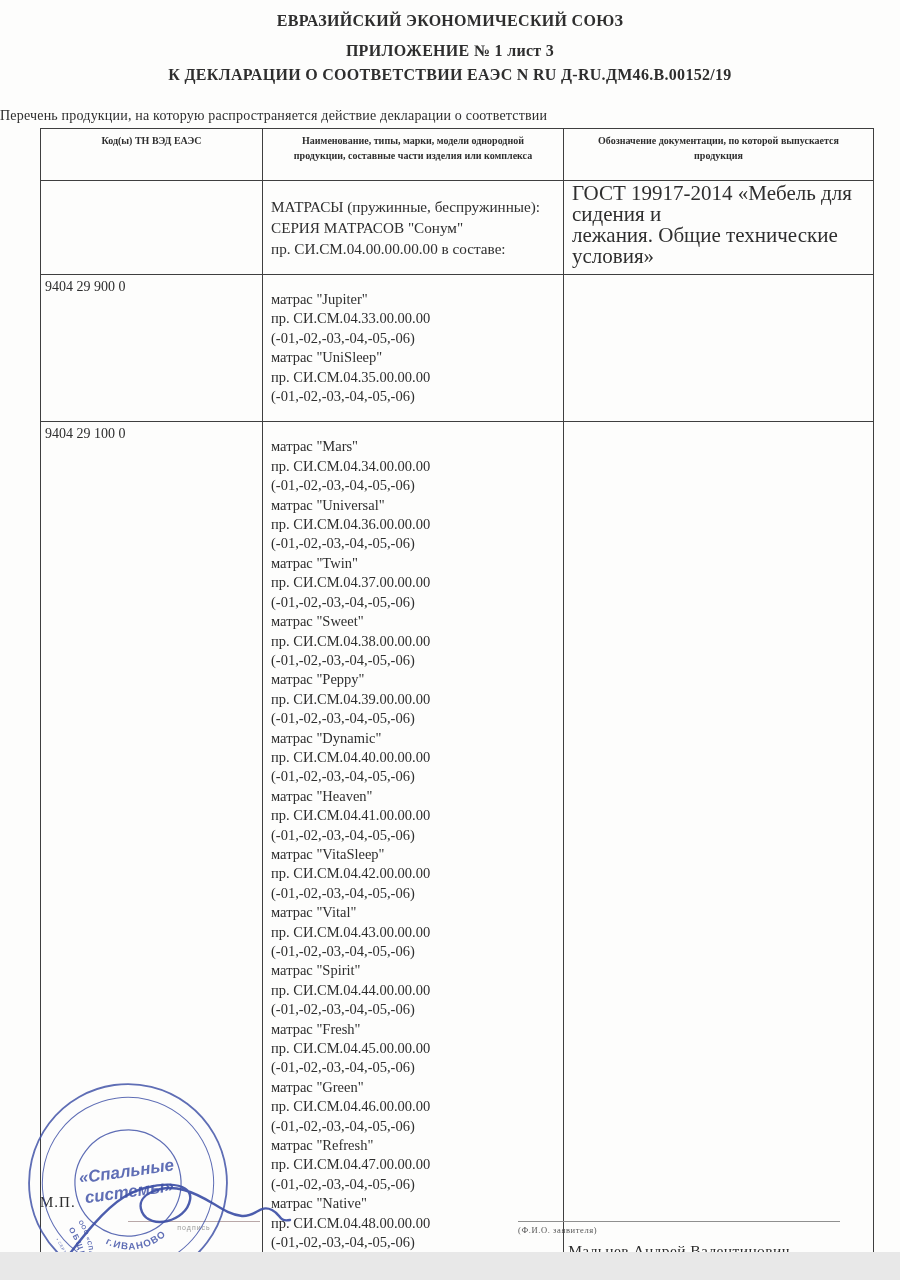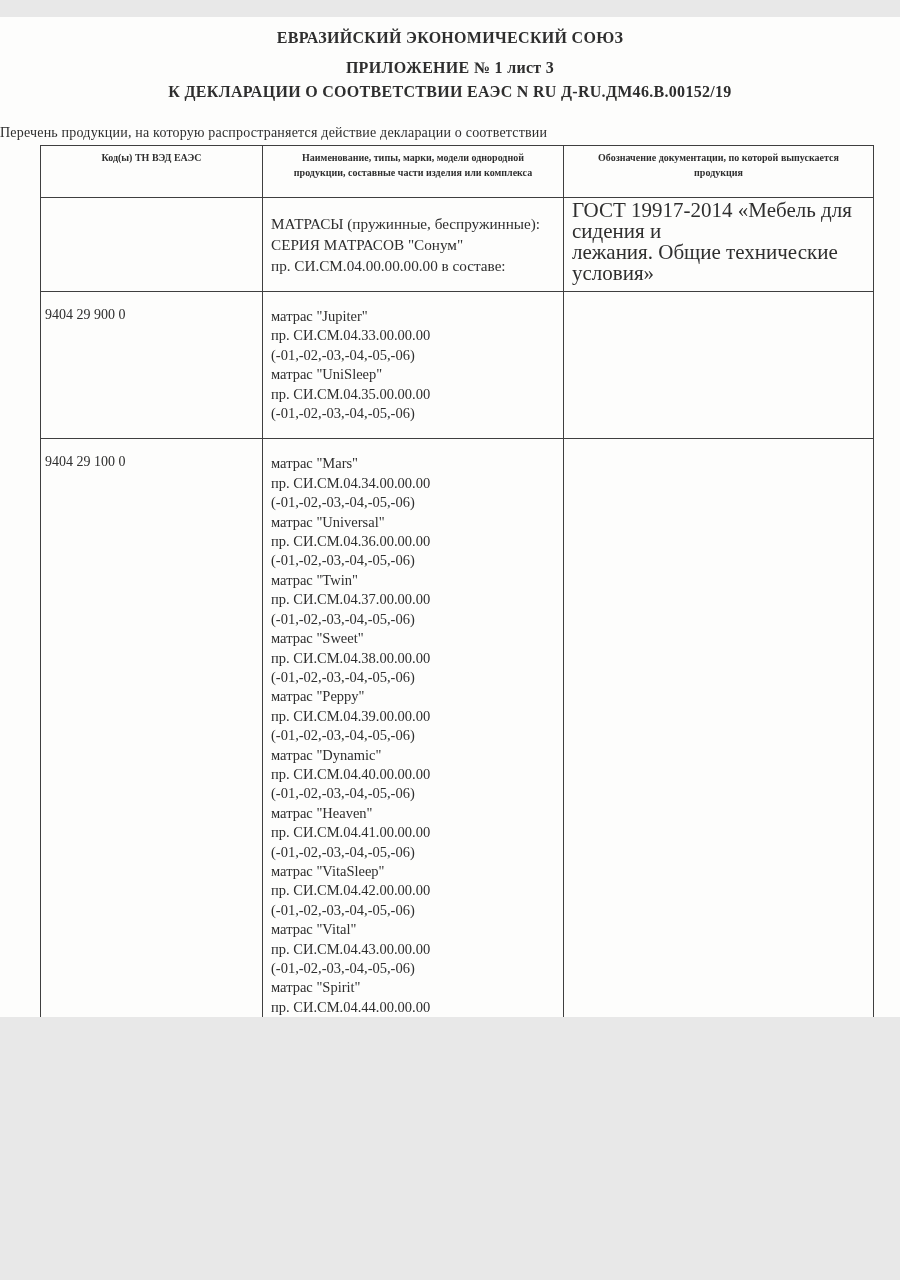--- a/index.html
+++ b/index.html
@@ -5,26 +5,26 @@
   :root{
     --ink:#2e2e2e;
     --border:#3f3f3f;
     --stamp-ink:#3d4fa6;
     --faint:#9a9a9a;
   }
   *{margin:0;padding:0;box-sizing:border-box;}
   html,body{background:#e8e8e8;}
   .page{
     position:relative;
-    width:900px;height:1000px;
+    width:900px;height:1252px;
     background:#fdfdfc;
     font-family:"Liberation Serif","DejaVu Serif",serif;
     color:var(--ink);
     overflow:hidden;
-    margin:17px auto;
+    margin:0 auto;
   }
   
   .titles{ text-align:center; }
   .title-line{ font-weight:bold; font-size:16px; line-height:19px; letter-spacing:.3px; }
   .title-1{ padding-top:11px; }
   .title-2{ margin-top:11px; }
   .title-3{ margin-top:5px; }
   .table-caption{
     font-size:14px; margin-top:24px; letter-spacing:.2px;
   }
@@ -37,21 +37,21 @@
   }
   table.products td, table.products th{
     border:1.4px solid var(--border);
     vertical-align:top;
     overflow:hidden;
   }
   th.col-header{
     font-weight:bold; font-size:10px; line-height:15px;
     text-align:center; padding:4px 14px; height:52px;
   }
-  td.code-cell{ font-size:14px; line-height:19px; padding:13px 4px; white-space:pre-line; }
+  td.code-cell{ font-size:14px; line-height:19px; padding:2px 4px; white-space:pre-line; }
   td.product-cell{ font-size:14.5px; line-height:19.4px; padding:15px 8px; white-space:pre-line; }
   td.doc-cell{ font-size:15px; line-height:21px; padding:2px 8px; white-space:pre-line; }
   tr.series-row td{ font-size:21px; line-height:21px; }
   tr.series-row td.product-cell{ font-size:15.2px; line-height:21px; }
   
   .mp-label{
     position:absolute; left:40px; top:1194px;
     font-size:15px; letter-spacing:1px; z-index:1;
   }
   .stamp-wrap{

